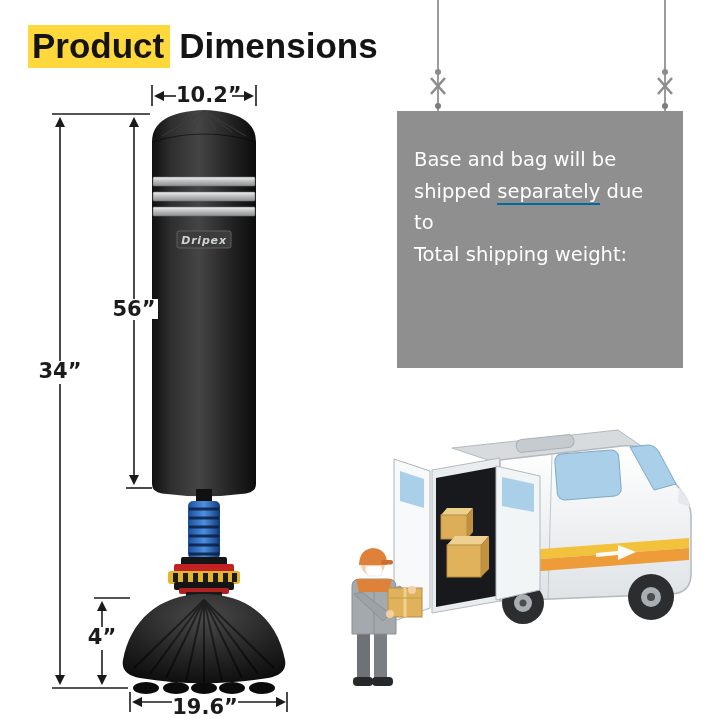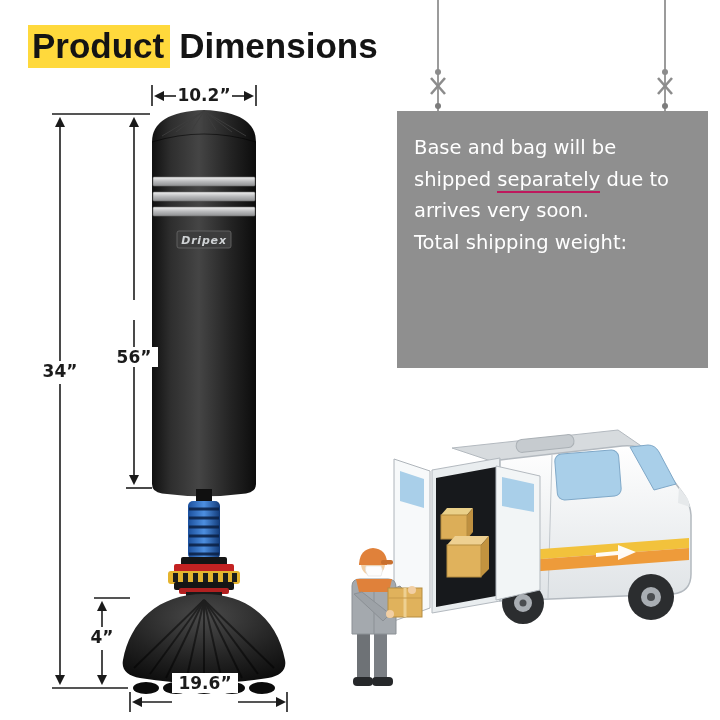--- a/index.html
+++ b/index.html
@@ -4,25 +4,25 @@
 <style>
   html,body{margin:0;padding:0;background:#fff;}
   .canvas{position:relative;width:720px;height:720px;background:#fff;overflow:hidden;
           font-family:"DejaVu Sans",sans-serif;}
   .scene{position:absolute;left:0;top:0;}
   .title{position:absolute;left:28px;top:26px;font-family:"Liberation Sans",sans-serif;
          font-weight:bold;font-size:35px;color:#141414;white-space:nowrap;}
   .title .hl{background:#ffd93c;padding:1px 6px 3px 4px;}
   .title .rest{margin-left:9px;}
   .dim-label{position:absolute;background:#fff;color:#1b1b1b;font-weight:bold;
-             font-size:17px;line-height:20px;text-align:center;}
-  .info-panel{position:absolute;left:397px;top:111px;width:311px;height:257px;
+             font-size:21px;line-height:20px;text-align:center;}
+  .info-panel{position:absolute;left:397px;top:111px;width:286px;height:257px;
               background:#8f8f8f;color:#fff;box-sizing:border-box;
-              padding:21px 15px 0 17px;font-size:19.5px;line-height:31.5px;}
-  .info-panel .u{border-bottom:2px solid #be185d;}
+              padding:33px 15px 0 17px;font-size:19.5px;line-height:31.5px;}
+  .info-panel .u{border-bottom:2px solid #0369a1;}
 </style>
 </head>
 <body>
 
 <div class="canvas">
 
   <svg class="scene" width="720" height="720" viewBox="0 0 720 720">
     <defs>
       <marker id="arr" viewBox="0 0 10 10" refX="8" refY="5" markerWidth="6.5" markerHeight="6.5" orient="auto">
         <path d="M0,0 L10,5 L0,10 Z" fill="#1a1a1a"></path>
@@ -241,25 +241,24 @@
       <path d="M359,564 Q360,549 373,548 Q386,549 387,562 L387,565 L359,565 Z" fill="#e0813a"></path>
       <rect x="381" y="560" width="12" height="4.5" rx="2" fill="#c8702f"></rect>
     </g>
   </svg>
 
   <div class="title">
     <span class="hl">Product</span><span class="rest">Dimensions</span>
   </div>
 
   <div class="dim-label" style="left:176px;top:85px;width:56px;">10.2”</div>
-  <div class="dim-label" style="left:110px;top:299px;width:48px;margin-top:48px;">56”</div>
+  <div class="dim-label" style="left:110px;top:299px;width:48px;">56”</div>
   <div class="dim-label" style="left:36px;top:361px;width:48px;">34”</div>
   <div class="dim-label" style="left:78px;top:627px;width:48px;">4”</div>
-  <div class="dim-label" style="left:172px;top:673px;width:66px;">19.6”</div>
+  <div class="dim-label" style="left:172px;top:697px;width:66px;">19.6”</div>
 
   <div class="info-panel">
     <div><span>Base and bag will be</span></div>
     <div><span>shipped </span><span class="u">separately</span><span> due to</span></div>
-    <div><span>arrives very soon.</span></div>
     <div><span>Total shipping weight:</span></div>
   </div>
 
 </div>
 
 </body></html>

